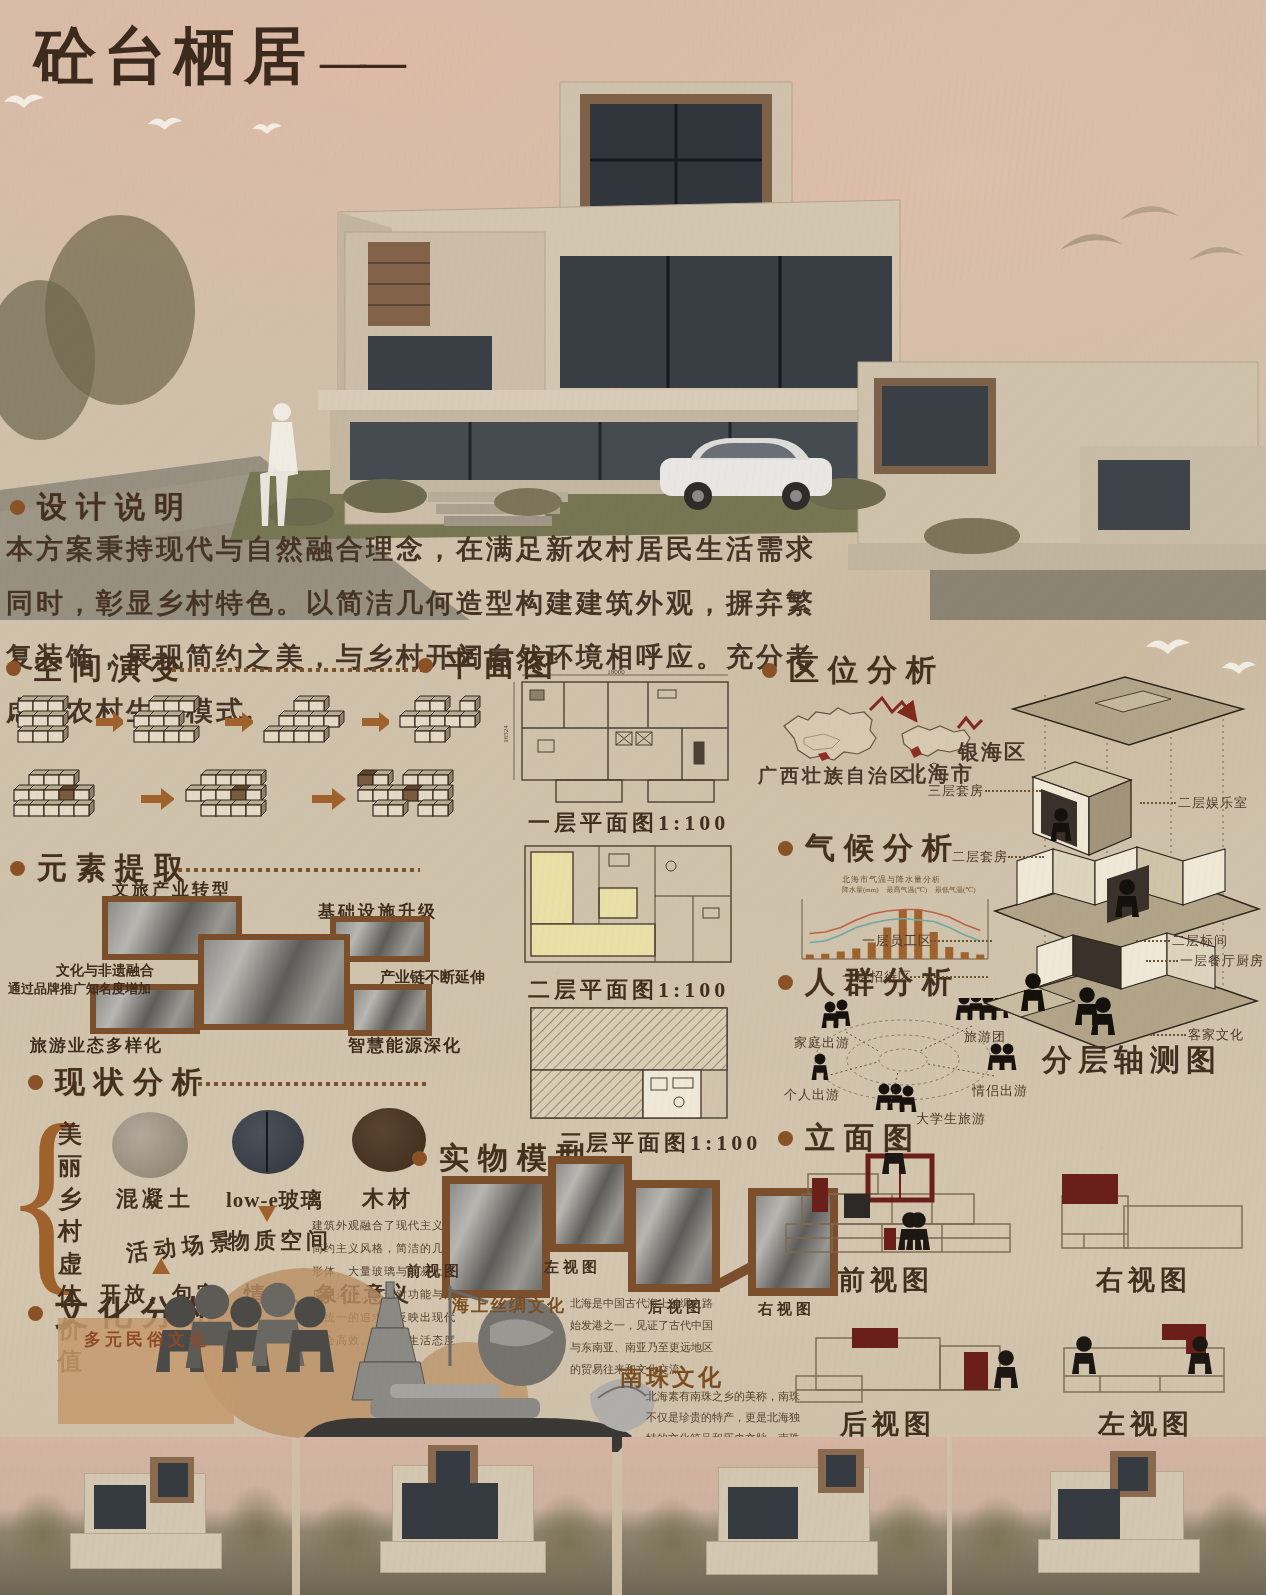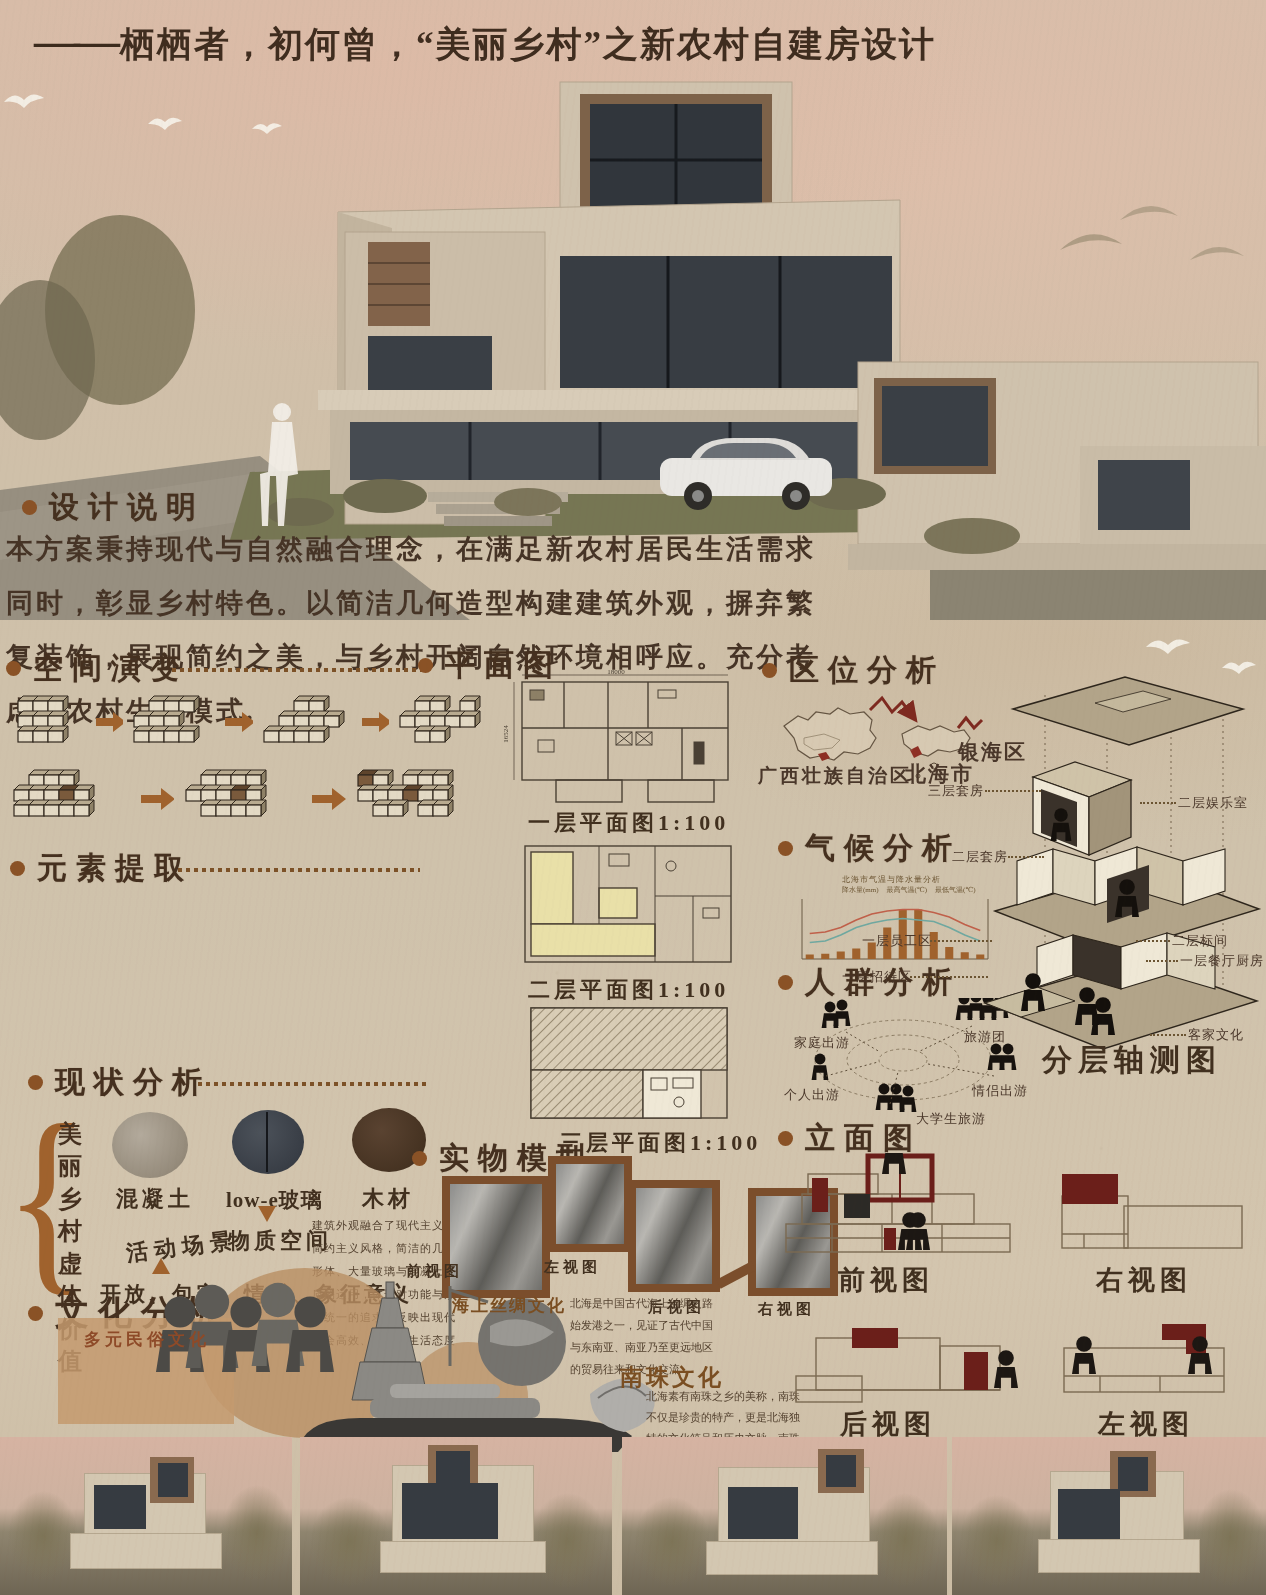--- a/index.html
+++ b/index.html
@@ -65,22 +65,22 @@
       <rect width="7" height="7" fill="#d9cdb6"></rect>
       <line x1="0" y1="0" x2="0" y2="7" stroke="#8a7b62" stroke-width="1.6"></line>
     </pattern>
     <marker id="ah" markerWidth="7" markerHeight="7" refX="5" refY="3.5" orient="auto">
       <polygon points="0,0 7,3.5 0,7" fill="#7e2a20"></polygon>
     </marker>
   </defs>
 </svg>
 
 <div class="abs" style="left:34px;top:14px;display:flex;align-items:baseline;gap:6px;white-space:nowrap;">
+  <span style="font-size:62px;font-weight:700;letter-spacing:8px;color:#3c2b1d;">砼台栖居</span>
   <span style="font-size:46px;font-weight:700;color:#3c2b1d;letter-spacing:-6px;">——</span>
-  <span style="font-size:35px;font-weight:700;letter-spacing:2px;color:#3f2d1f;">栖栖者，初何曾，“美丽乡村”之新农村自建房设计</span>
 </div>
 
 <svg class="bird" style="left:4px;top:88px;" width="40" height="22">
       <path d="M0,14 Q10,2 20,12 Q28,2 40,10 Q26,12 20,20 Q12,12 0,14 Z"></path>
     </svg>
 <svg class="bird" style="left:148px;top:112px;" width="34" height="20">
       <path d="M0,12 Q9,2 17,10 Q24,2 34,9 Q22,11 17,18 Q10,11 0,12 Z"></path>
     </svg>
 <svg class="bird" style="left:252px;top:118px;" width="30" height="18">
       <path d="M0,11 Q8,2 15,9 Q21,2 30,8 Q20,10 15,16 Q9,10 0,11 Z"></path>
@@ -157,21 +157,21 @@
     <circle cx="796" cy="436" r="14" fill="#2e2c28"></circle>
         <circle cx="796" cy="436" r="6" fill="#8a8a88"></circle>
   </g>
 
   <g fill="#f3efe8" opacity=".92">
     <circle cx="282" cy="352" r="9"></circle>
     <path d="M272,362 h20 l6,52 -10,2 -4,50 h-6 l-2,-50 h-6 l-2,50 h-6 l-2,-52 8,-2 z"></path>
   </g>
 </svg>
 
-<div class="hd" style="left:22px;top:487px;">
+<div class="hd" style="left:10px;top:487px;">
   <span class="b"></span>
   <span class="t">设计说明</span>
 </div>
 <div class="abs" style="left:6px;top:522px;width:836px;font-size:27px;line-height:2.0;letter-spacing:3px;color:#463426;font-weight:600;">本方案秉持现代与自然融合理念，在满足新农村居民生活需求同时，彰显乡村特色。以简洁几何造型构建建筑外观，摒弃繁复装饰，展现简约之美，与乡村开阔自然环境相呼应。充分考虑新农村生活模式.</div>
 
 <div class="hd" style="left:6px;top:648px;">
   <span class="b"></span>
   <span class="t">空间演变</span>
 </div>
 <div class="rule" style="left:172px;top:668px;width:252px;"></div>
@@ -440,20 +440,34 @@
   <span class="axlbl" style="left:148px;top:112px;">大学生旅游</span>
   <span class="axlbl" style="left:196px;top:30px;">旅游团</span>
   <span class="axlbl" style="left:204px;top:84px;">情侣出游</span>
 </div>
 
 <div class="hd" style="left:10px;top:848px;">
   <span class="b"></span>
   <span class="t">元素提取</span>
 </div>
 <div class="rule" style="left:178px;top:868px;width:242px;"></div>
+<div class="abs" style="left:0;top:872px;width:480px;height:190px;">
+  <span class="plabel" style="left:112px;top:6px;font-size:17px;letter-spacing:3px;">文旅产业转型</span>
+  <span class="plabel" style="left:318px;top:28px;font-size:17px;letter-spacing:3px;">基础设施升级</span>
+  <div class="photo" style="left:102px;top:24px;width:140px;height:64px;"></div>
+  <div class="photo" style="left:330px;top:44px;width:100px;height:46px;"></div>
+  <div class="photo" style="left:198px;top:62px;width:152px;height:96px;"></div>
+  <div class="photo" style="left:90px;top:112px;width:110px;height:50px;"></div>
+  <div class="photo" style="left:348px;top:112px;width:84px;height:52px;"></div>
+  <span class="plabel" style="left:56px;top:90px;font-size:14px;">文化与非遗融合</span>
+  <span class="plabel" style="left:8px;top:108px;font-size:13px;">通过品牌推广知名度增加</span>
+  <span class="plabel" style="left:380px;top:96px;font-size:15px;">产业链不断延伸</span>
+  <span class="plabel" style="left:30px;top:162px;font-size:17px;letter-spacing:2px;">旅游业态多样化</span>
+  <span class="plabel" style="left:348px;top:162px;font-size:17px;letter-spacing:2px;">智慧能源深化</span>
+</div>
 
 <div class="hd" style="left:28px;top:1062px;">
   <span class="b"></span>
   <span class="t">现状分析</span>
 </div>
 <div class="rule" style="left:198px;top:1082px;width:228px;"></div>
 <div class="abs" style="left:4px;top:1108px;font-size:180px;color:#a0622d;transform:scaleY(1.15);line-height:1;font-weight:400;">{</div>
 <div class="vlabel" style="left:58px;top:1118px;">美丽乡村</div>
 <div class="abs" style="left:112px;top:1112px;width:76px;height:66px;border-radius:50%;background:radial-gradient(circle at 38% 35%,#b3aa9c,#968c7c 70%,#867c6c);"></div>
 <div class="abs" style="left:232px;top:1110px;width:72px;height:64px;border-radius:50%;background:radial-gradient(circle at 40% 35%,#4c525a,#393e46 70%,#2e3239);">

